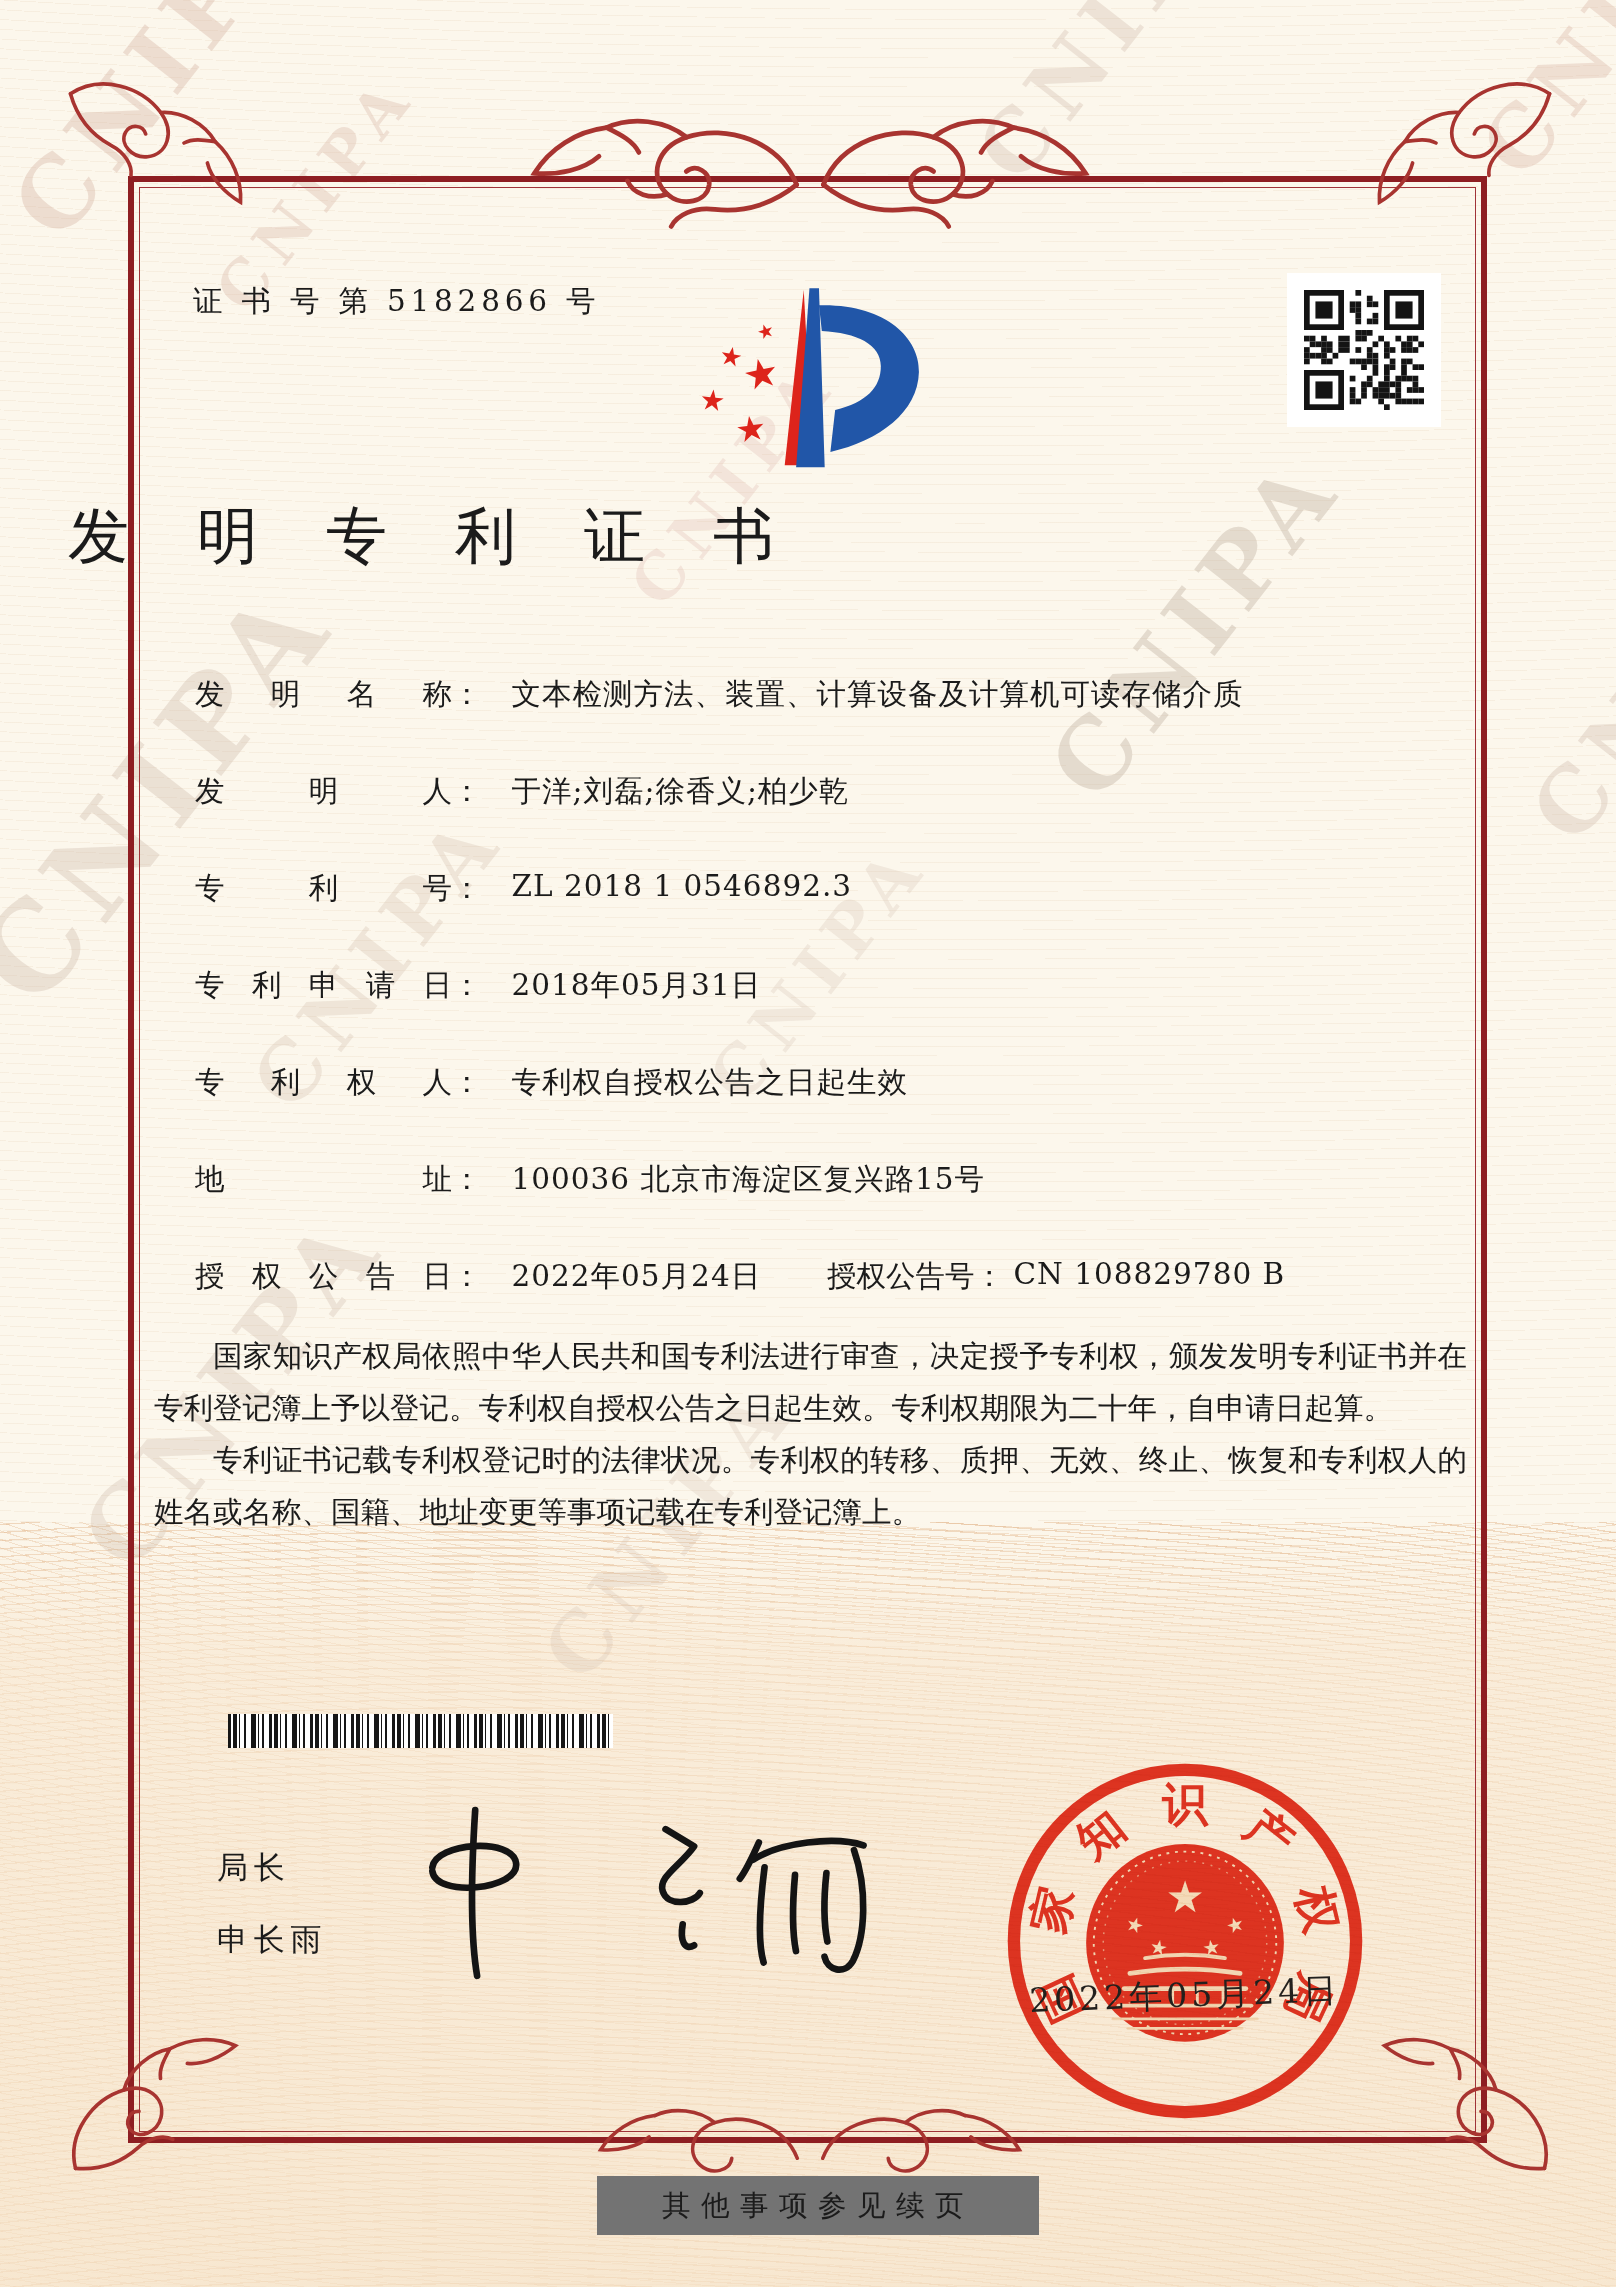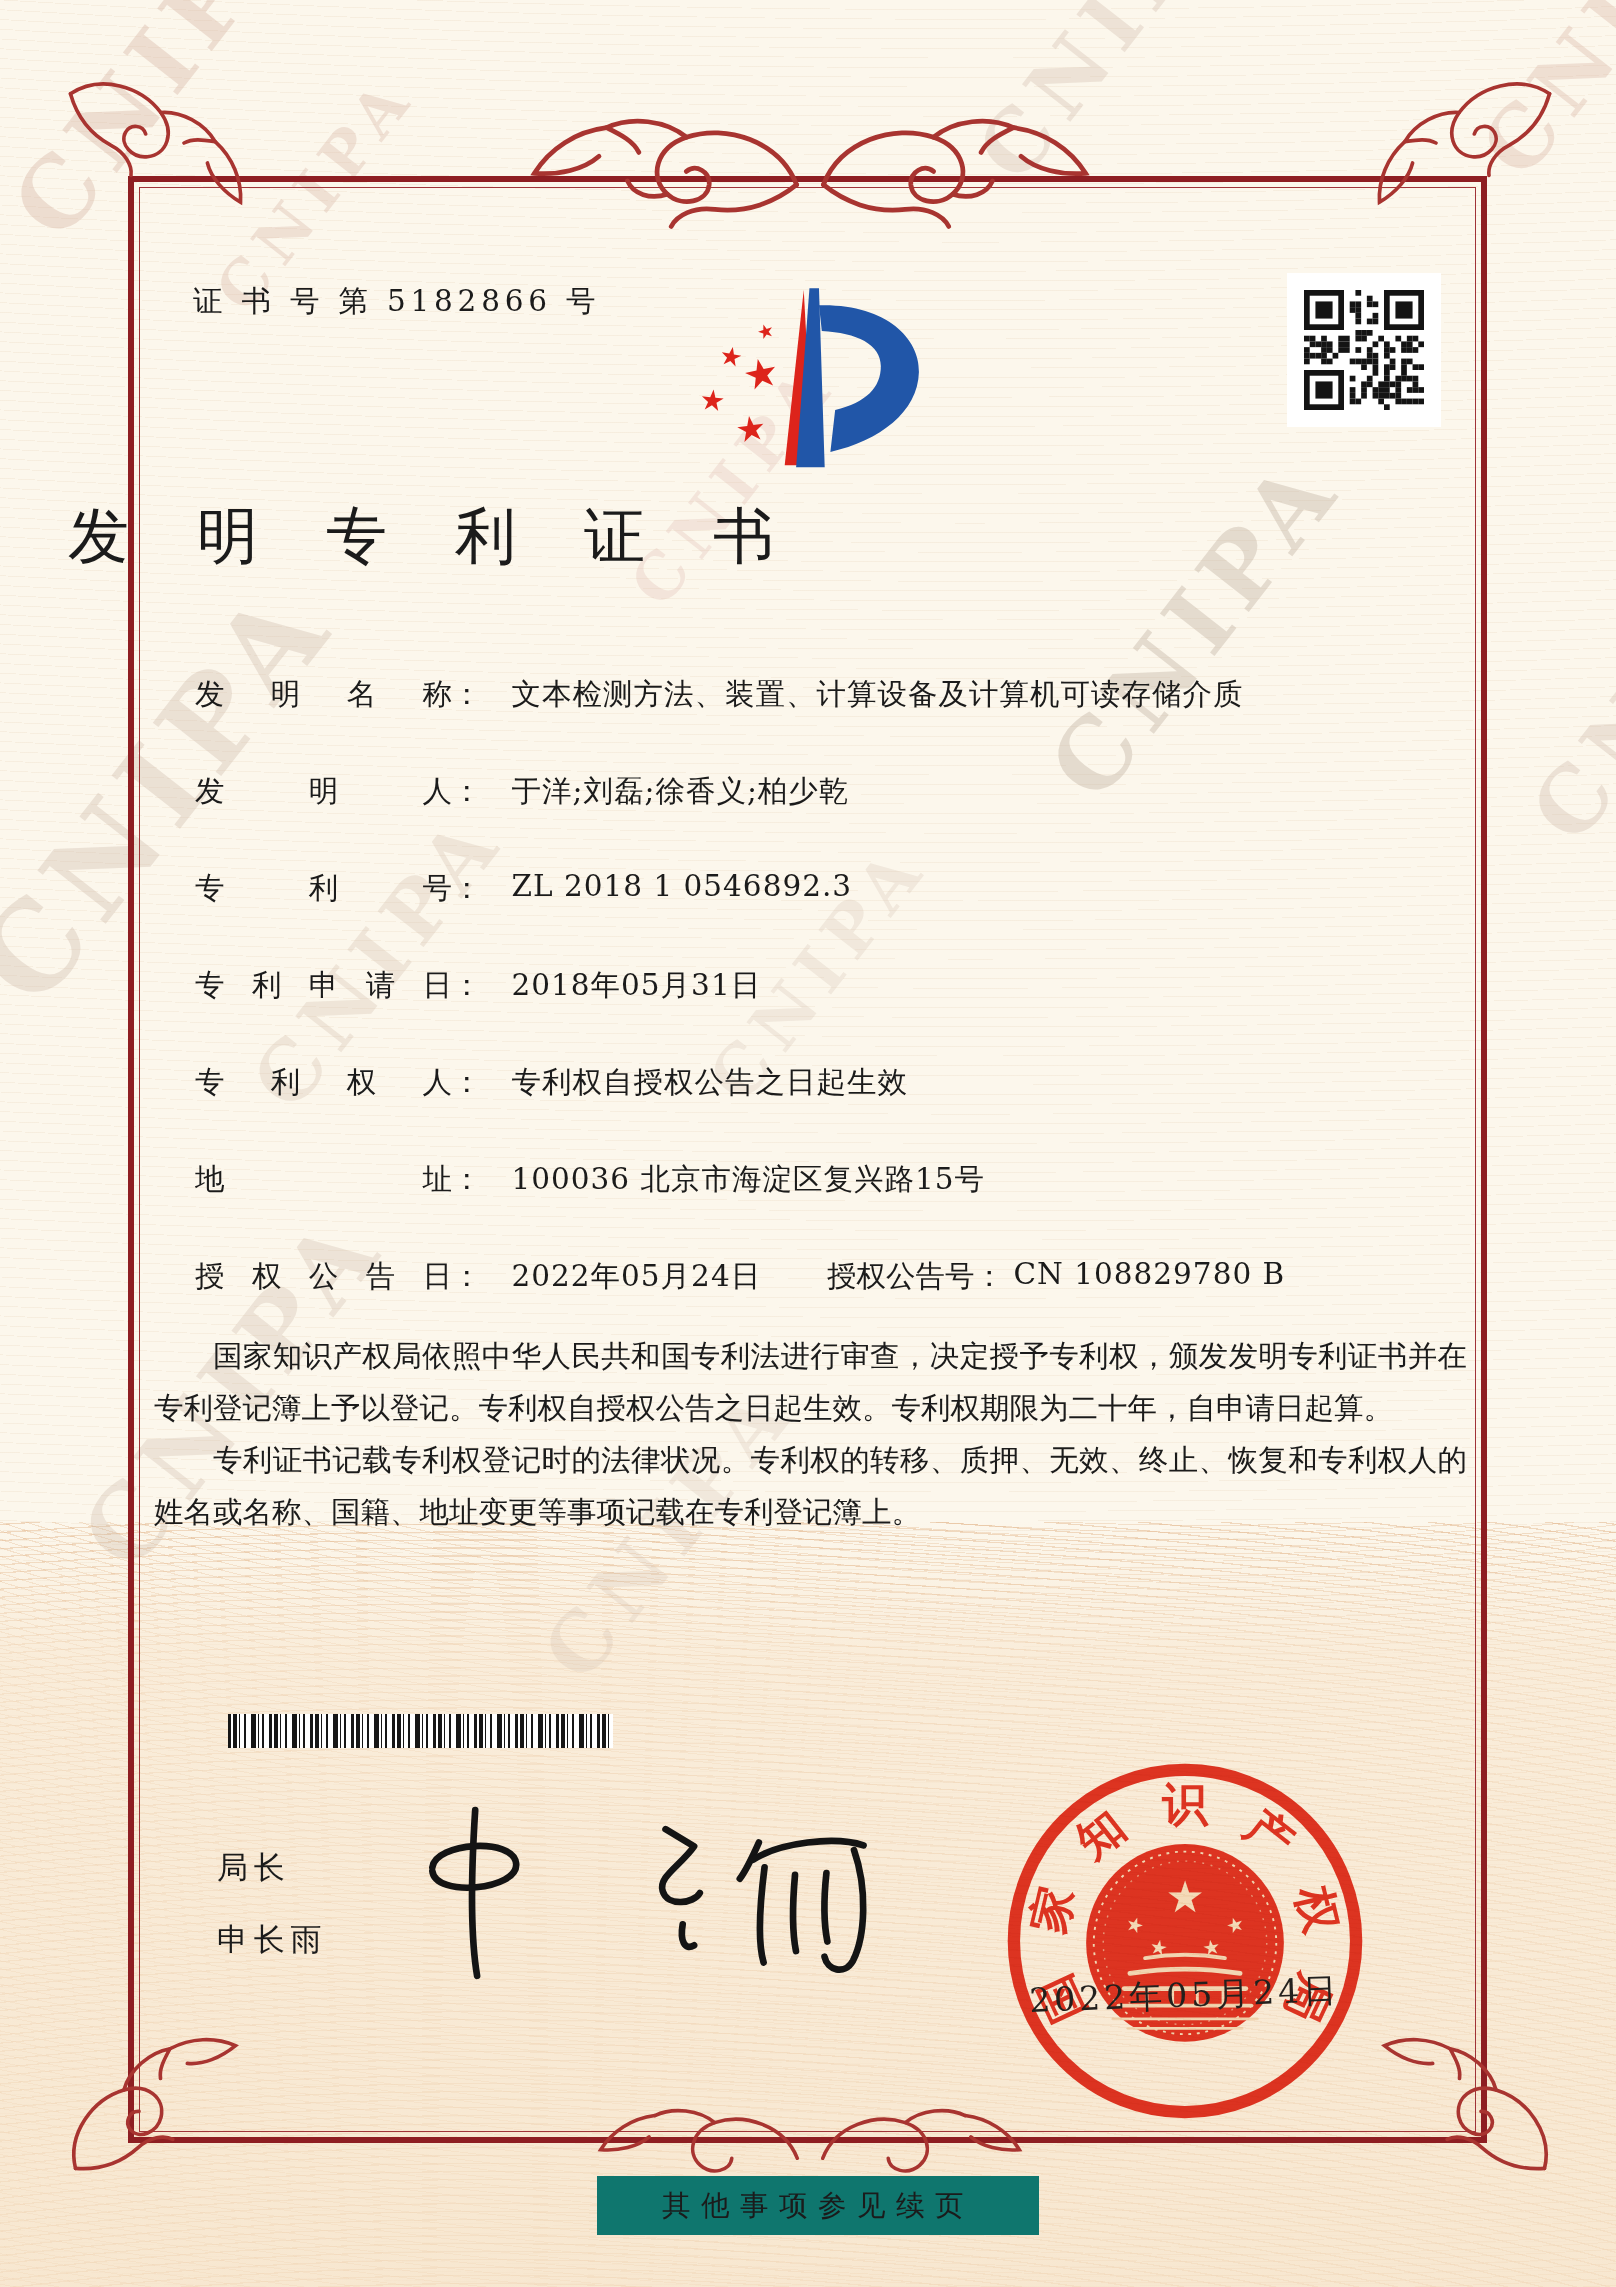--- a/index.html
+++ b/index.html
@@ -45,21 +45,21 @@
     background:repeating-linear-gradient(90deg,#161616 0 2.9px,#fff 2.9px 4.8px,#161616 4.8px 8.6px,#fff 8.6px 10.5px,
       #161616 10.5px 12.4px,#fff 12.4px 16px,#161616 16px 18px,#fff 18px 23px,#161616 23px 27.6px,#fff 27.6px 29.5px,
       #161616 29.5px 31px,#fff 31px 34px,#161616 34px 36px,#fff 36px 41px);}
   .director{position:absolute;left:217px;top:1847px;z-index:3;
             font-family:"Liberation Sans","DejaVu Sans",sans-serif;font-size:31px;letter-spacing:5.7px;}
   .director div{margin-bottom:30px;}
   .signature{position:absolute;left:380px;top:1793px;width:514px;height:219px;z-index:3;}
   .signature path{stroke:#141414;stroke-width:7;fill:none;stroke-linecap:round;stroke-linejoin:round;}
   .seal{position:absolute;left:991px;top:1748px;width:388px;height:385px;z-index:4;mix-blend-mode:multiply;opacity:.96;}
   .page-num{position:absolute;left:0;right:0;top:2060px;z-index:3;text-align:center;font-size:27.6px;letter-spacing:2.9px;}
-  .cont-note{position:absolute;left:597px;top:2176px;width:442px;height:59px;background:#0f766e;z-index:3;
+  .cont-note{position:absolute;left:597px;top:2176px;width:442px;height:59px;background:#737373;z-index:3;
              display:flex;align-items:center;justify-content:center;font-size:28.5px;letter-spacing:10.5px;}
 </style>
 </head>
 <body>
 
 <div class="page">
 
   <div class="waves-faint"></div>
   <div class="waves-lower"></div>
 

